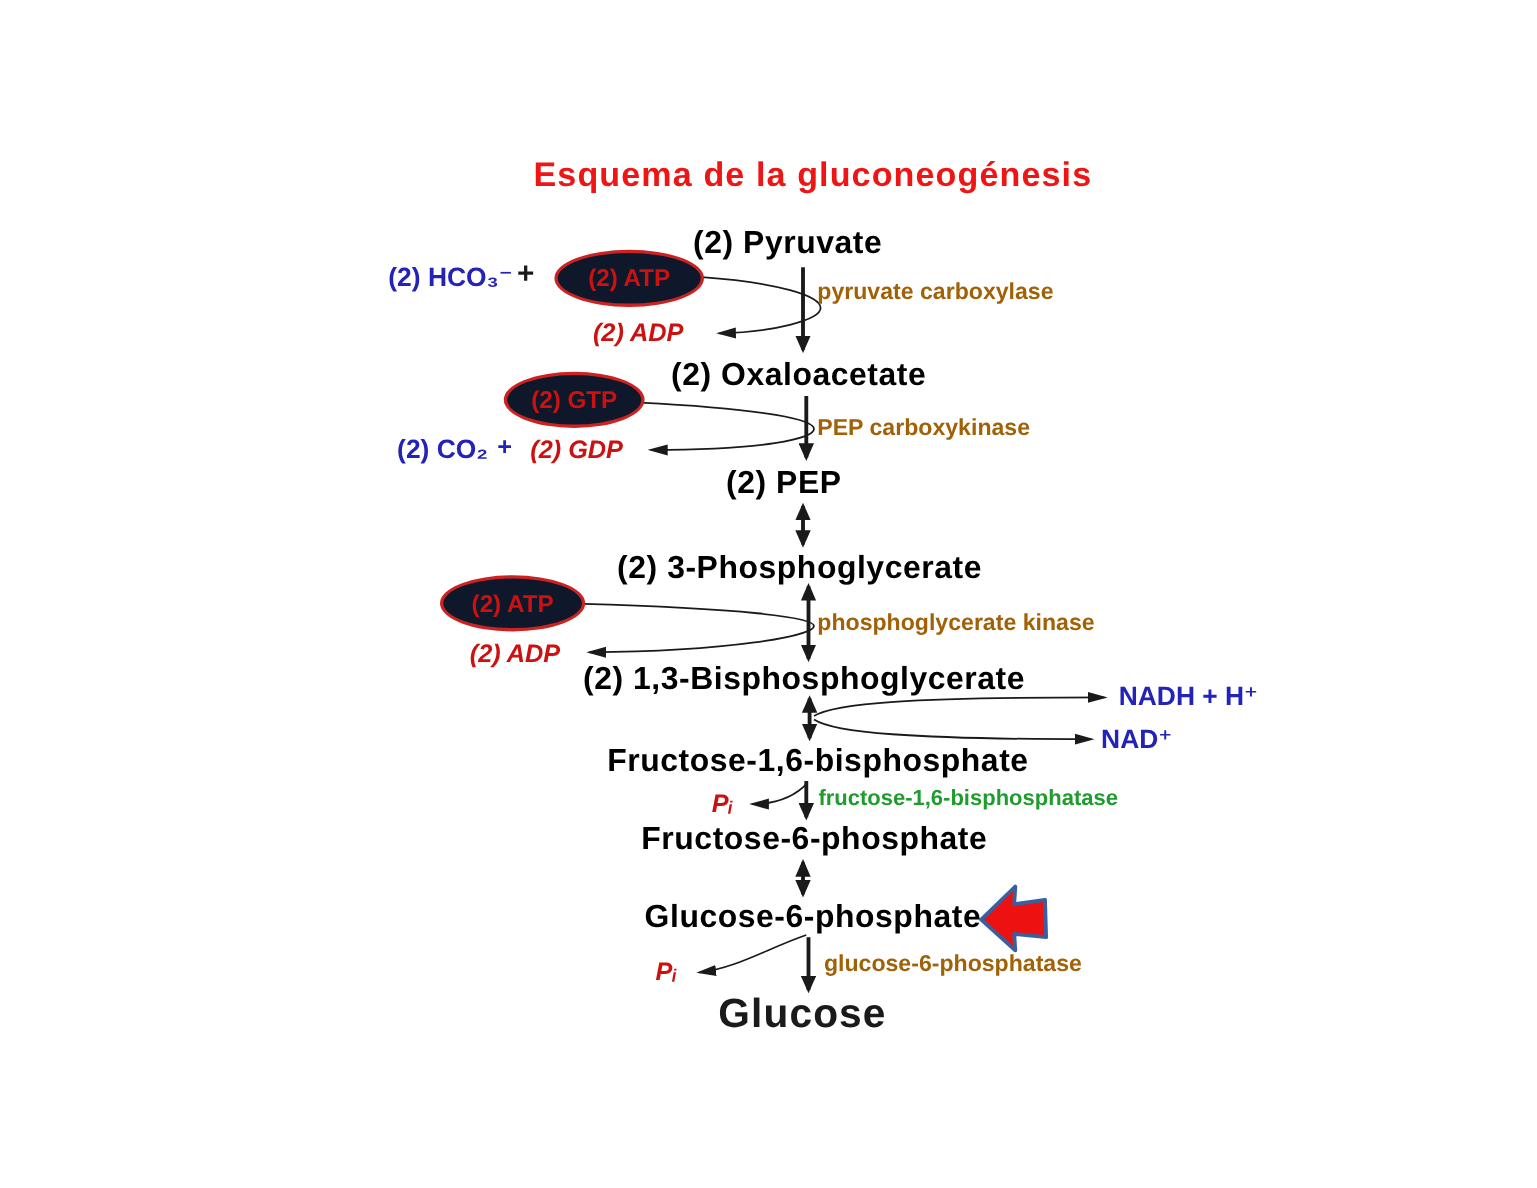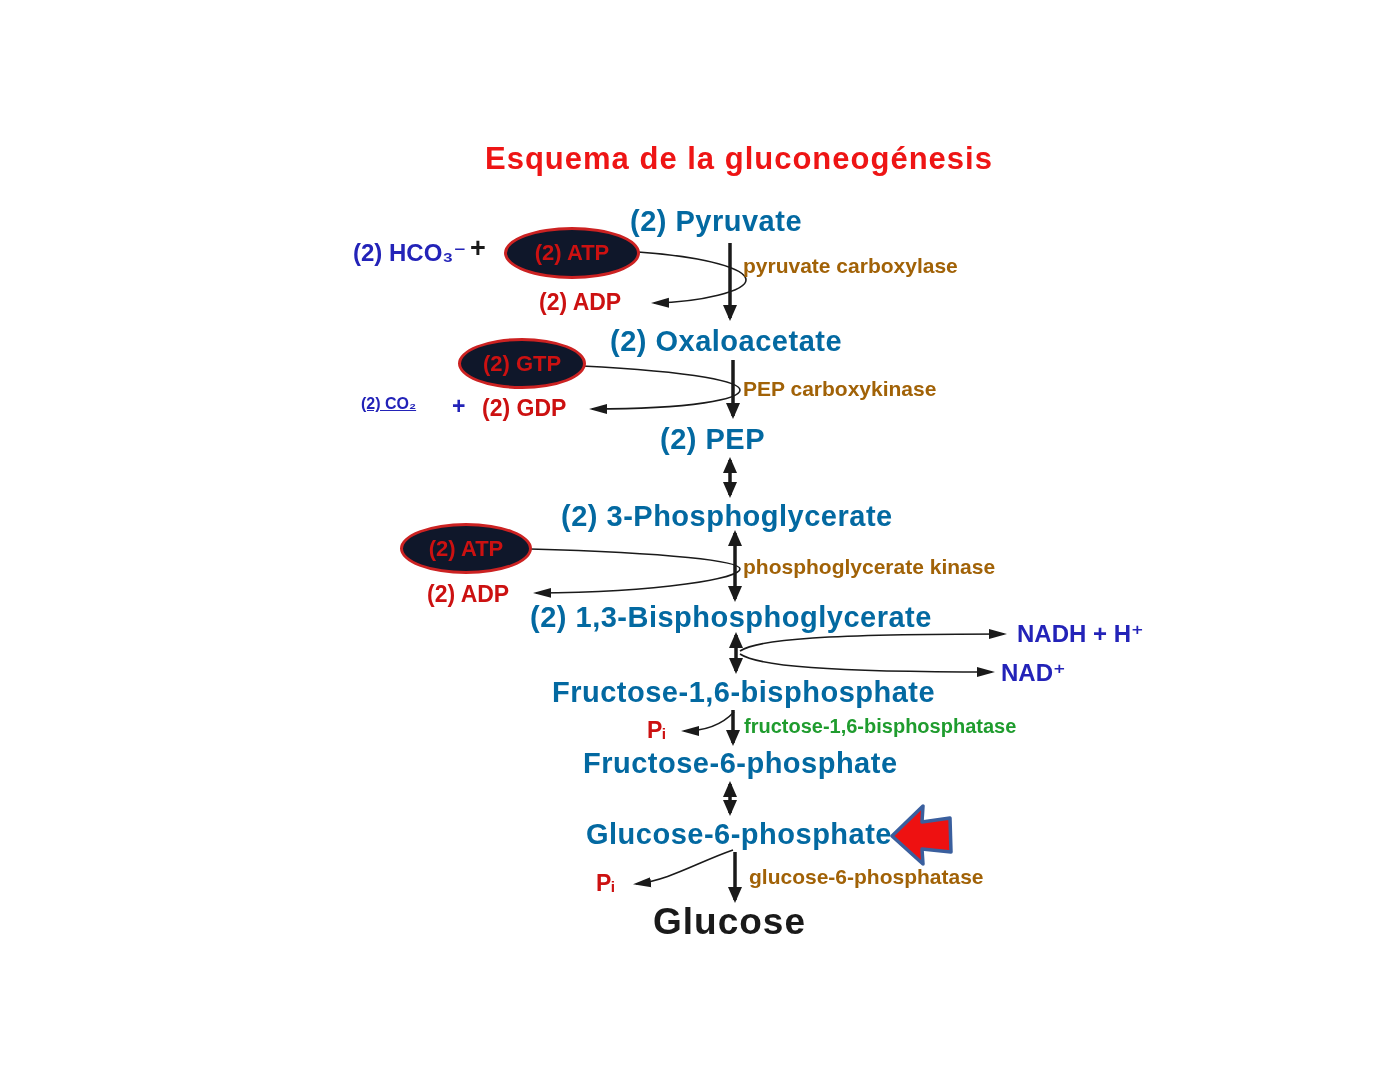--- a/index.html
+++ b/index.html
@@ -2,25 +2,25 @@
 <html><head>
 <meta charset="utf-8">
 <style>
   html,body{margin:0;padding:0;background:#ffffff;}
   #stage{
     position:relative;width:1397px;height:1080px;background:#ffffff;overflow:hidden;
     font-family:"Liberation Sans","DejaVu Sans",sans-serif;
   }
   #arrows{position:absolute;left:0;top:0;width:1397px;height:1080px;}
   .lbl{position:absolute;font-weight:bold;white-space:nowrap;line-height:1.05;}
-  .met{font-size:29px;color:#0369a1;letter-spacing:0.5px;}
+  .met{font-size:29px;color:#000000;letter-spacing:0.5px;}
   .met-lg{font-size:37px;color:#1a1a1a;letter-spacing:1px;}
   .enz{font-size:21px;color:#a16207;}
   .enz-sm{font-size:20px;color:#1f9c2e;}
-  .red{font-size:23px;color:#cc1111;}
+  .red{font-size:23px;color:#cc1111;font-style:italic;}
   .blue{font-size:23px;color:#2323b8;}
   .plus-black{font-size:27px;color:#1a1a1a;}
   .title{
     font-size:31px;color:#ee1515;text-align:center;letter-spacing:1px;margin-top:15px;
   }
   .oval{
     position:absolute;border:3px solid #cc2222;border-radius:50%;
     display:flex;align-items:center;justify-content:center;background:#0f172a;
   }
   .oval span{font-weight:bold;font-size:22px;color:#cc1111;white-space:nowrap;}
@@ -81,21 +81,21 @@
   <div class="lbl blue" style="left:353px;top:240px;font-size:24px;">(2) HCO₃⁻</div>
   <div class="lbl plus-black" style="left:470px;top:234px;">+</div>
   <div class="oval" style="left:504px;top:227px;width:130px;height:46px;">
     <span>(2) ATP</span>
   </div>
   <div class="lbl red" style="left:539px;top:290px;">(2) ADP</div>
 
   <div class="oval" style="left:458px;top:338px;width:122px;height:45px;">
     <span>(2) GTP</span>
   </div>
-  <div class="lbl blue" style="left:361px;top:396px;font-size:16px;text-decoration:underline;">(2) CO₂</div>
+  <div class="lbl blue" style="left:361px;top:396px;font-size:24px;">(2) CO₂</div>
   <div class="lbl blue" style="left:452px;top:394px;">+</div>
   <div class="lbl red" style="left:482px;top:396px;">(2) GDP</div>
 
   <div class="oval" style="left:400px;top:523px;width:126px;height:45px;">
     <span>(2) ATP</span>
   </div>
   <div class="lbl red" style="left:427px;top:582px;">(2) ADP</div>
 
   <div class="lbl blue" style="left:1017px;top:621px;font-size:24px;">NADH + H⁺</div>
   <div class="lbl blue" style="left:1001px;top:660px;font-size:24px;">NAD⁺</div>

